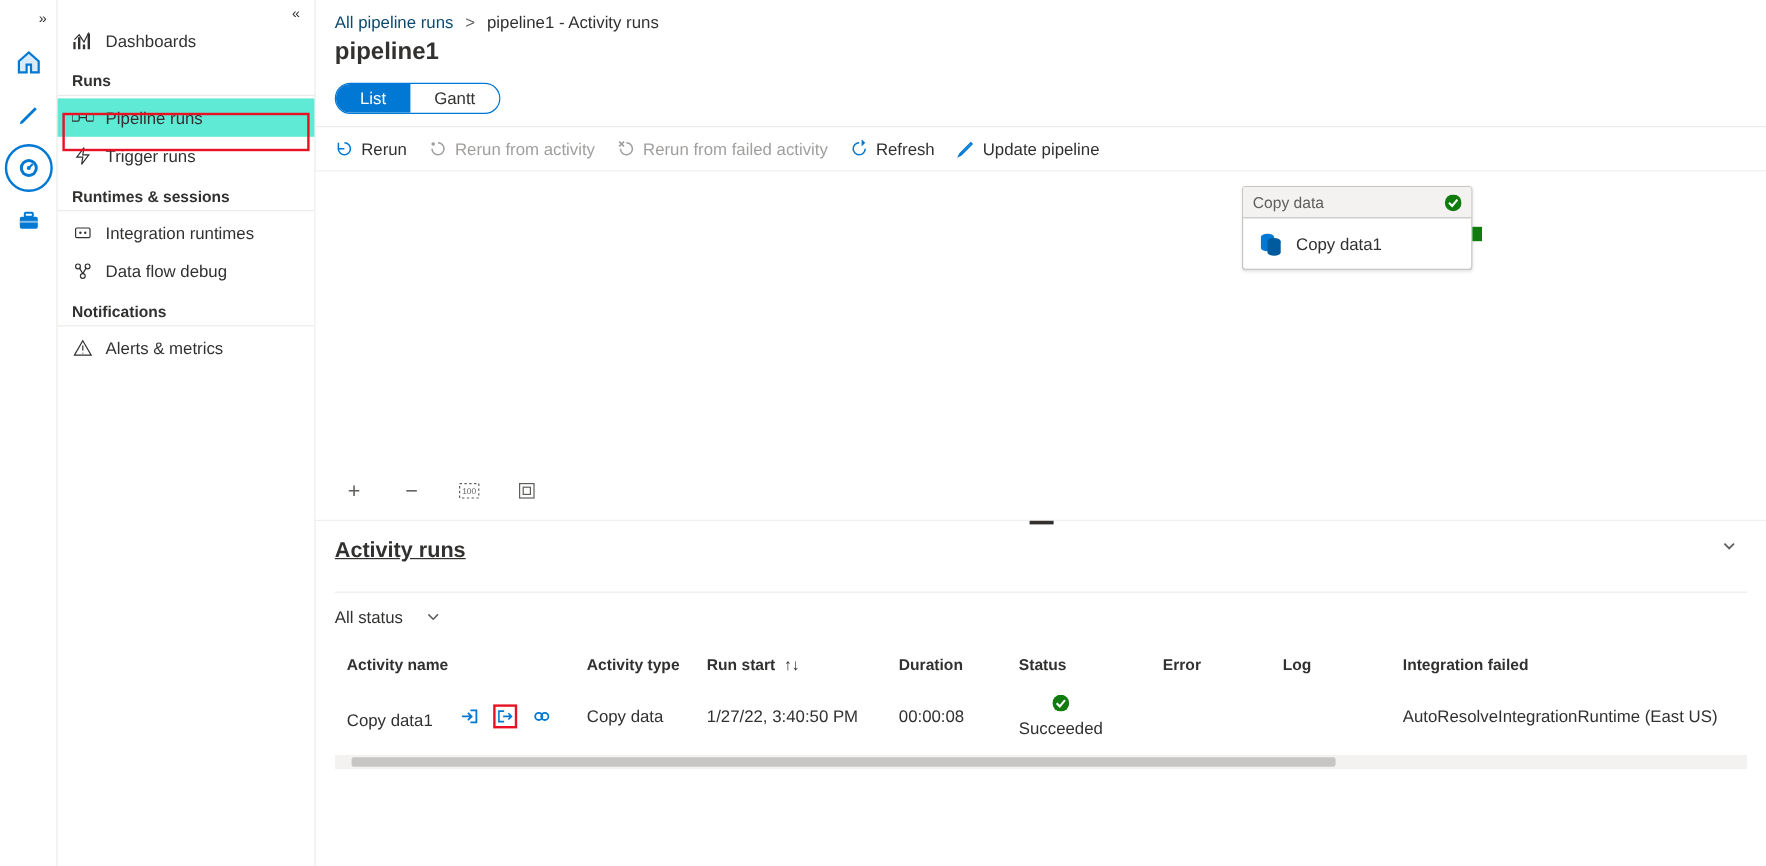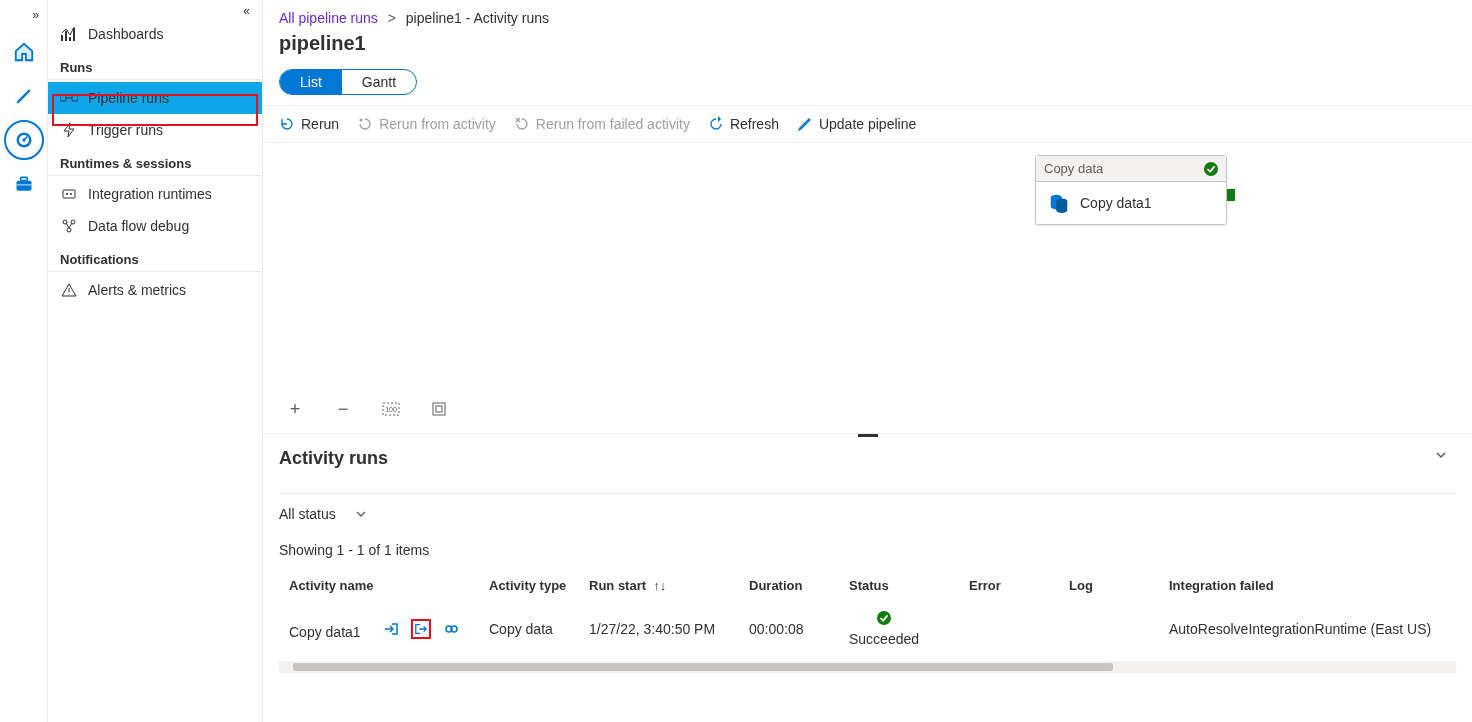--- a/index.html
+++ b/index.html
@@ -8,29 +8,29 @@
   
   .rail { width: 48px; background: #fff; border-right: 1px solid #edebe9; display: flex; flex-direction: column; align-items: center; padding-top: 8px; gap: 0; }
   .rail-expand { display: flex; justify-content: flex-end; width: 100%; padding-right: 8px; height: 20px; font-size: 12px; color: #323130; cursor: pointer; }
   .rail-btn { width: 40px; height: 40px; display: flex; align-items: center; justify-content: center; cursor: pointer; border-radius: 2px; margin-top: 4px; }
   .rail-btn.active { position: relative; }
   .rail-btn.active::before { content: ''; position: absolute; inset: 0; border: 2px solid #0078d4; border-radius: 50%; }
   
   .sidebar { width: 215px; border-right: 1px solid #edebe9; padding: 0 0 0 0; display: flex; flex-direction: column; position: relative; }
   .sidebar-collapse { display: flex; justify-content: flex-end; padding: 4px 12px 0 0; font-size: 12px; color: #323130; cursor: pointer; }
   .sb-item { display: flex; align-items: center; gap: 10px; padding: 7px 12px; cursor: pointer; font-size: 14px; color: #323130; }
-  .sb-item.active { background: #0ea5e9; }
+  .sb-item.active { background: #5eead4; }
   .sb-item.hl { }
   .sb-section { font-size: 13px; font-weight: 600; color: #323130; padding: 10px 12px 4px 12px; border-bottom: 1px solid #edebe9; margin-bottom: 2px; }
   .sb-item .icon { width: 18px; height: 18px; display: flex; align-items: center; justify-content: center; font-size: 15px; color: #323130; }
   .hl-box { position: absolute; border: 2px solid #e81123; top: 94px; left: 4px; width: 206px; height: 32px; pointer-events: none; }
   
   .main { flex: 1; display: flex; flex-direction: column; min-width: 0; }
   .breadcrumb { padding: 10px 16px 4px 16px; font-size: 14px; }
-  .breadcrumb a { color: #6d28d9; text-decoration: none; cursor: pointer; }
+  .breadcrumb a { color: #0c4a6e; text-decoration: none; cursor: pointer; }
   .breadcrumb .sep { color: #605e5c; margin: 0 6px; }
   .page-title { font-size: 20px; font-weight: 600; padding: 2px 16px 14px 16px; }
   .view-toggle { display: inline-flex; border: 1px solid #0078d4; border-radius: 20px; overflow: hidden; margin-left: 16px; margin-bottom: 6px; width: fit-content; }
   .view-toggle span { padding: 4px 20px; font-size: 14px; cursor: pointer; }
   .view-toggle .active { background: #0078d4; color: #fff; }
   .toolbar { display: flex; align-items: center; gap: 18px; padding: 6px 16px; border-top: 1px solid #edebe9; border-bottom: 1px solid #edebe9; margin-top: 4px; }
   .tool-btn { display: flex; align-items: center; gap: 6px; font-size: 14px; color: #323130; cursor: pointer; padding: 4px 0; }
   .tool-btn.disabled { color: #a19f9d; cursor: default; }
   .tool-btn .ti { width: 16px; height: 16px; display: inline-flex; align-items: center; justify-content: center; }
   
@@ -38,21 +38,21 @@
   .node { position: absolute; left: 772px; top: 12px; width: 192px; border: 1px solid #c8c6c4; border-radius: 3px; background: #fff; box-shadow: 0 1px 3px rgba(0,0,0,0.1); }
   .node-hdr { display: flex; align-items: center; justify-content: space-between; background: #f3f2f1; padding: 5px 8px; border-bottom: 1px solid #c8c6c4; font-size: 13px; color: #605e5c; }
   .node-body { display: flex; align-items: center; gap: 10px; padding: 10px 12px; font-size: 14px; }
   .node-right-tab { position: absolute; left: 964px; top: 46px; width: 8px; height: 12px; background: #107c10; }
   .canvas-tools { position: absolute; left: 12px; bottom: 6px; display: flex; align-items: center; gap: 24px; padding: 6px 8px; }
   .canvas-tools .ct { width: 24px; height: 24px; display: flex; align-items: center; justify-content: center; color: #605e5c; cursor: pointer; font-size: 18px; }
   .drag-handle { position: absolute; left: 50%; bottom: -4px; transform: translateX(-50%); width: 20px; height: 3px; background: #323130; cursor: ns-resize; }
   .divider { border-top: 1px solid #edebe9; }
   
   .act-section { padding: 14px 16px 0 16px; }
-  .act-hdr { display: flex; justify-content: space-between; }
+  .act-hdr { display: flex; justify-content: space-between; text-decoration: underline; }
   .act-hdr h2 { font-size: 18px; font-weight: 600; }
   .act-hdr .chev { cursor: pointer; font-size: 14px; color: #605e5c; padding-right: 8px; }
   .act-sub { font-size: 13px; color: #323130; margin-top: 10px; }
   .act-sub .lbl { font-weight: 600; }
   .act-sub .val { color: #605e5c; margin-left: 4px; }
   .act-filter { margin-top: 24px; border-top: 1px solid #edebe9; padding-top: 8px; }
   .filter-dd { display: inline-flex; align-items: center; gap: 20px; padding: 4px 0; cursor: pointer; font-size: 14px; color: #323130; }
   .showing { font-size: 14px; color: #323130; margin-top: 16px; }
   .table-wrap { margin-top: 12px; overflow-x: auto; }
   table { width: 100%; border-collapse: collapse; min-width: 1150px; }
@@ -274,21 +274,20 @@
             </svg>
         </span>
       </div>
       <div class="act-filter">
         <div class="filter-dd">
           <span>All status</span>
           <svg width="10" height="10" viewBox="0 0 10 10">
               <path d="M1 3 L5 7 L9 3" stroke="#605e5c" stroke-width="1.3" fill="none"></path>
             </svg>
         </div>
-        <div class="showing">Showing 1 - 1 of 1 items</div>
       </div>
 
       <div class="table-wrap">
         <table>
           <thead>
             <tr>
               <th style="width: 200px">Activity name</th>
               <th style="width: 100px">Activity type</th>
               <th style="width: 160px">
                 <span>Run start</span>&nbsp;&nbsp;<span>↑↓</span>

